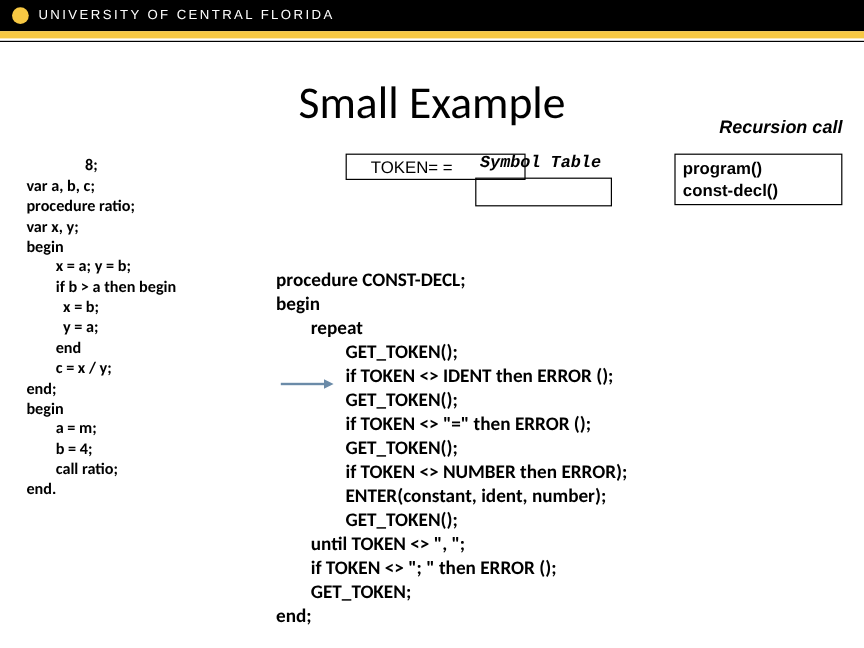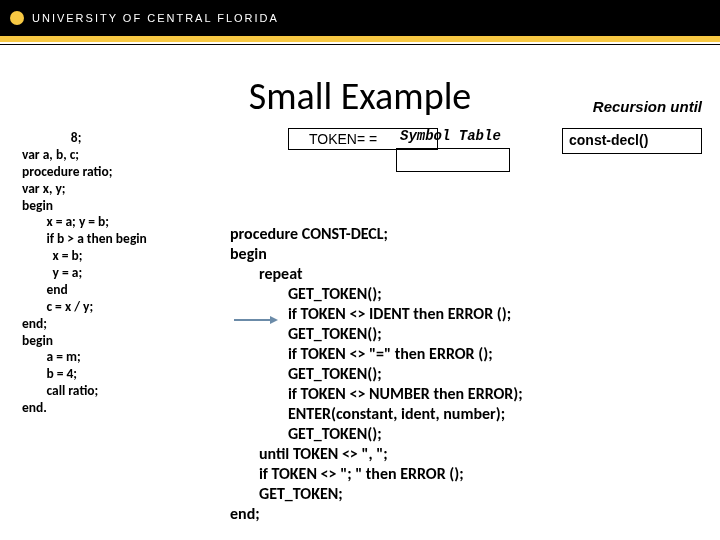--- a/index.html
+++ b/index.html
@@ -5,21 +5,21 @@
   body {
     margin: 0;
     width: 720px;
     height: 540px;
     background: #fff;
     font-family: Calibri, Arial, sans-serif;
     position: relative;
     overflow: hidden;
   }
   .topbar {
-    height: 36px;
+    height: 26px;
     background: #000;
     color: #fff;
     display: flex;
     align-items: center;
     padding-left: 10px;
     font-family: Arial, sans-serif;
     letter-spacing: 2px;
     font-size: 11px;
   }
   .pegasus {
@@ -140,21 +140,21 @@
 
 <div class="topbar">
   <span class="pegasus"></span>
   <span>UNIVERSITY OF CENTRAL FLORIDA</span>
 </div>
 <div class="goldstrip"></div>
 <div class="thinline"></div>
 
 <div class="title">Small Example</div>
 
-<div class="recursion-label">Recursion until</div>
+<div class="recursion-label">Recursion call</div>
 
 <div class="code-left"><b>                8;
 var a, b, c;
 procedure ratio;
 var x, y;
 begin
         x = a; y = b;
         if b &gt; a then begin
           x = b;
           y = a;
@@ -166,20 +166,21 @@
         b = 4;
         call ratio;
 end.</b></div>
 
 <div class="token-box">TOKEN= =</div>
 
 <div class="symbol-label">Symbol Table</div>
 <div class="symbol-box"></div>
 
 <div class="stack-box">
+  <div>program()</div>
   <div>const-decl()</div>
 </div>
 
 <div class="proc-code"><b>procedure CONST-DECL;
 begin
         repeat
                 GET_TOKEN();
                 if TOKEN &lt;&gt; IDENT then ERROR ();
                 GET_TOKEN();
                 if TOKEN &lt;&gt; "=" then ERROR ();

